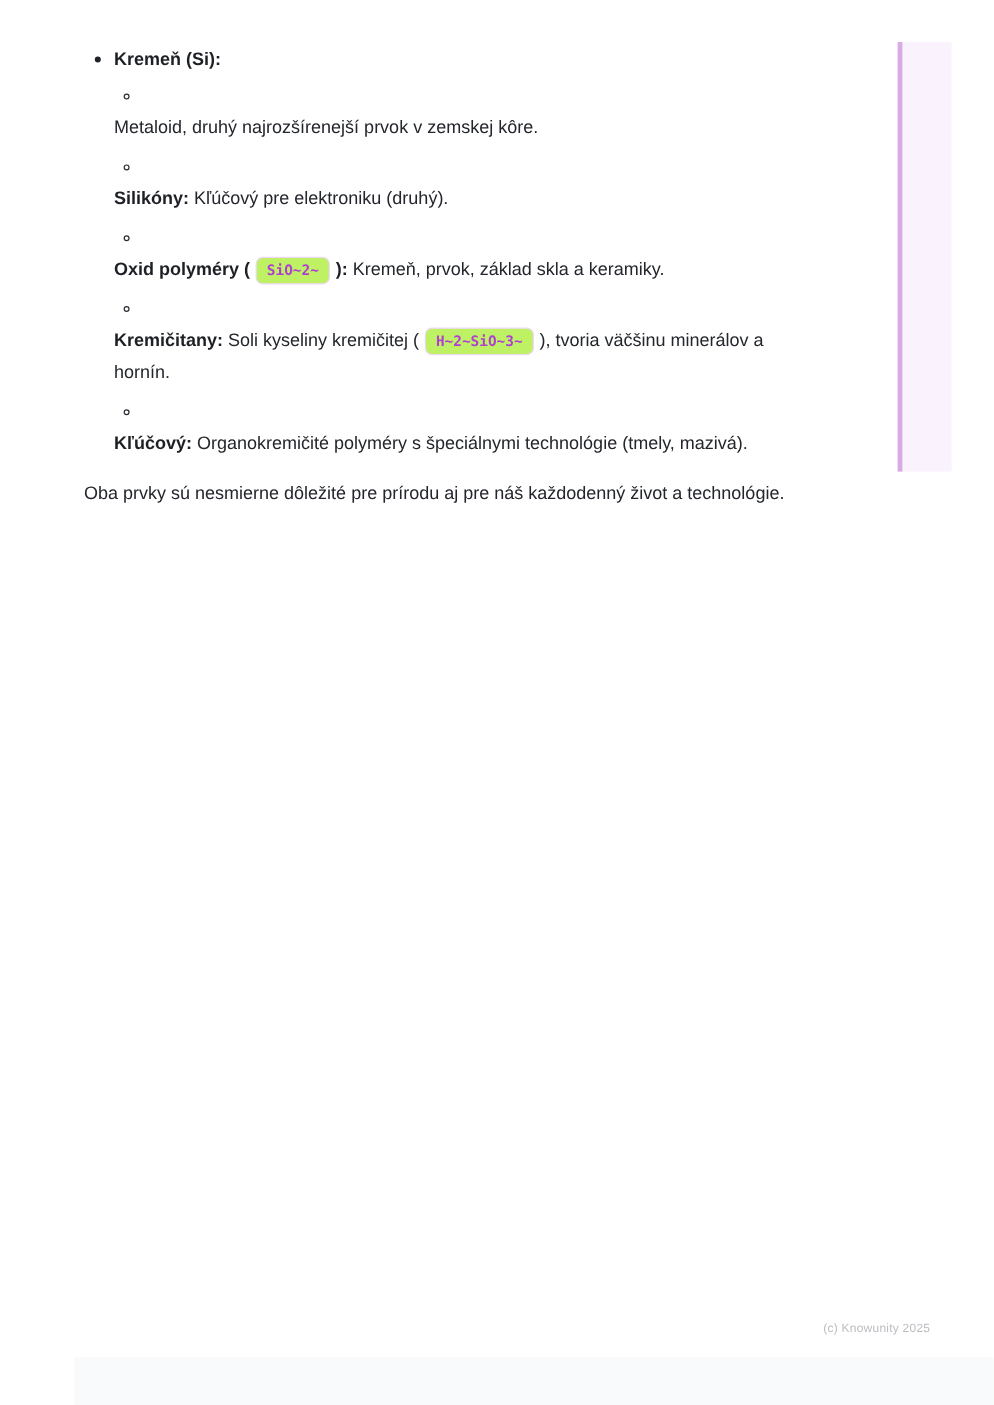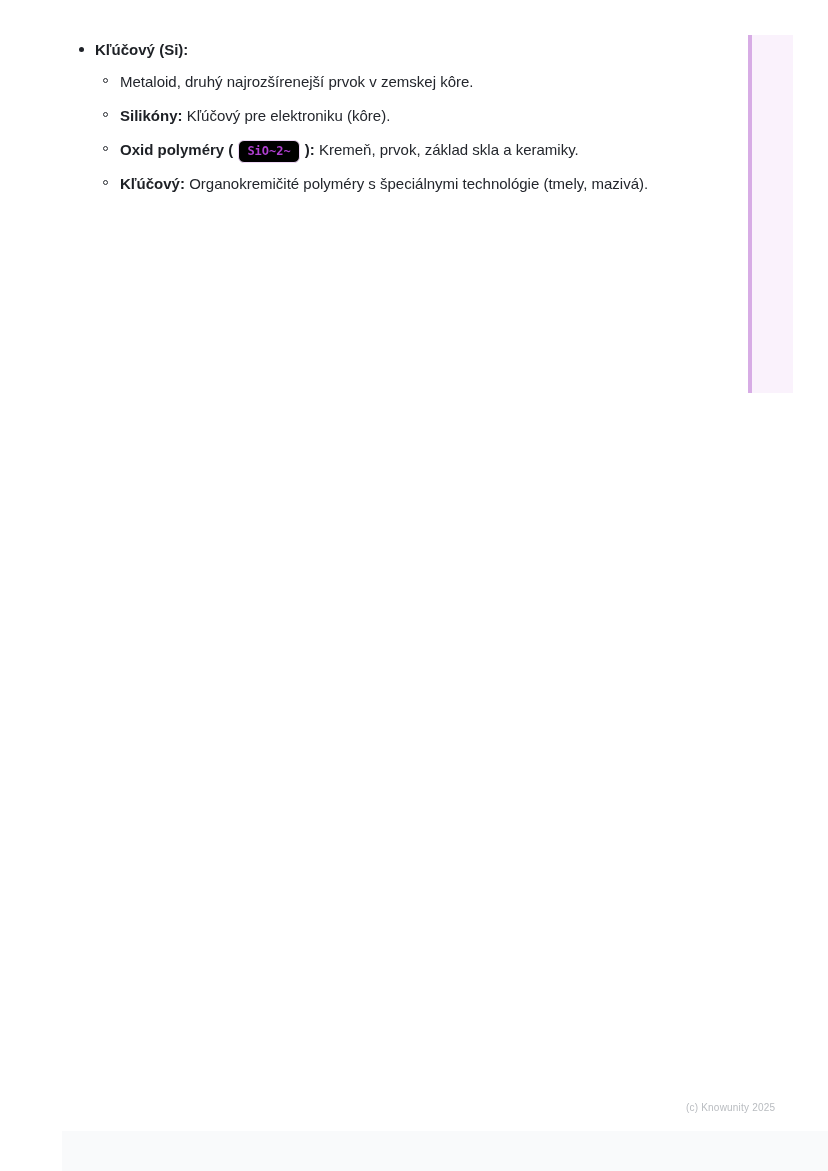--- a/index.html
+++ b/index.html
@@ -36,28 +36,28 @@
     display: block;
     width: 5px; height: 5px;
     border: 1.5px solid #2a2d33;
     border-radius: 50%;
     margin: 10px 0 0 8px;
   }
   .li-text { line-height: 27px; }
   strong { font-weight: bold; color: #1d2025; }
 
   .sublist { margin-left: 25px; margin-top: 5px; }
-  .sublist .row { margin-bottom: 7px; }
+  .sublist .row { margin-bottom: 7px; flex-direction: column; }
 
   .code-badge {
     font-family: "DejaVu Sans Mono", monospace;
     font-size: 12px;
     font-weight: bold;
     color: #b03fd1;
-    background: #000000;
+    background: #bef264;
     border: 1px solid #eed7f6;
     border-radius: 6px;
     padding: 2px 8px 3px 8px;
     margin: 0 5px;
     white-space: nowrap;
     display: inline-block;
     line-height: 16px;
     vertical-align: baseline;
   }
 
@@ -99,57 +99,64 @@
 </head>
 <body>
 
 <div class="content">
 
   <div class="row">
     <span class="marker">
       <span class="dot"></span>
     </span>
     <span class="li-text">
-      <strong>Kľúčový (Si):</strong>
+      <strong>Kremeň (Si):</strong>
     </span>
   </div>
 
   <div class="sublist">
 
     <div class="row">
       <span class="marker">
         <span class="ring"></span>
       </span>
       <span class="li-text">Metaloid, druhý najrozšírenejší prvok v zemskej kôre.</span>
     </div>
 
     <div class="row">
       <span class="marker">
         <span class="ring"></span>
       </span>
-      <span class="li-text"><strong>Silikóny:</strong><span> Kľúčový pre elektroniku (kôre).</span></span>
+      <span class="li-text"><strong>Silikóny:</strong><span> Kľúčový pre elektroniku (druhý).</span></span>
     </div>
 
     <div class="row">
       <span class="marker">
         <span class="ring"></span>
       </span>
       <span class="li-text"><strong>Oxid polyméry (</strong><code class="code-badge">SiO~2~</code><strong>):</strong><span> Kremeň, prvok, základ skla a keramiky.</span></span>
     </div>
 
+    <div class="row">
+      <span class="marker">
+        <span class="ring"></span>
+      </span>
+      <span class="li-text"><strong>Kremičitany:</strong><span> Soli kyseliny kremičitej (</span><code class="code-badge">H~2~SiO~3~</code><span>), tvoria väčšinu minerálov a hornín.</span></span>
+    </div>
 
     <div class="row">
       <span class="marker">
         <span class="ring"></span>
       </span>
       <span class="li-text"><strong>Kľúčový:</strong><span> Organokremičité polyméry s špeciálnymi technológie (tmely, mazivá).</span></span>
     </div>
 
   </div>
 
+  <p class="closing">Oba prvky sú nesmierne dôležité pre prírodu aj pre náš každodenný život a technológie.</p>
 
 </div>
 
 <div class="margin-highlight"></div>
 
 <div class="footer">(c) Knowunity 2025</div>
 
 <div class="page-gap"></div>
 
 </body></html>

